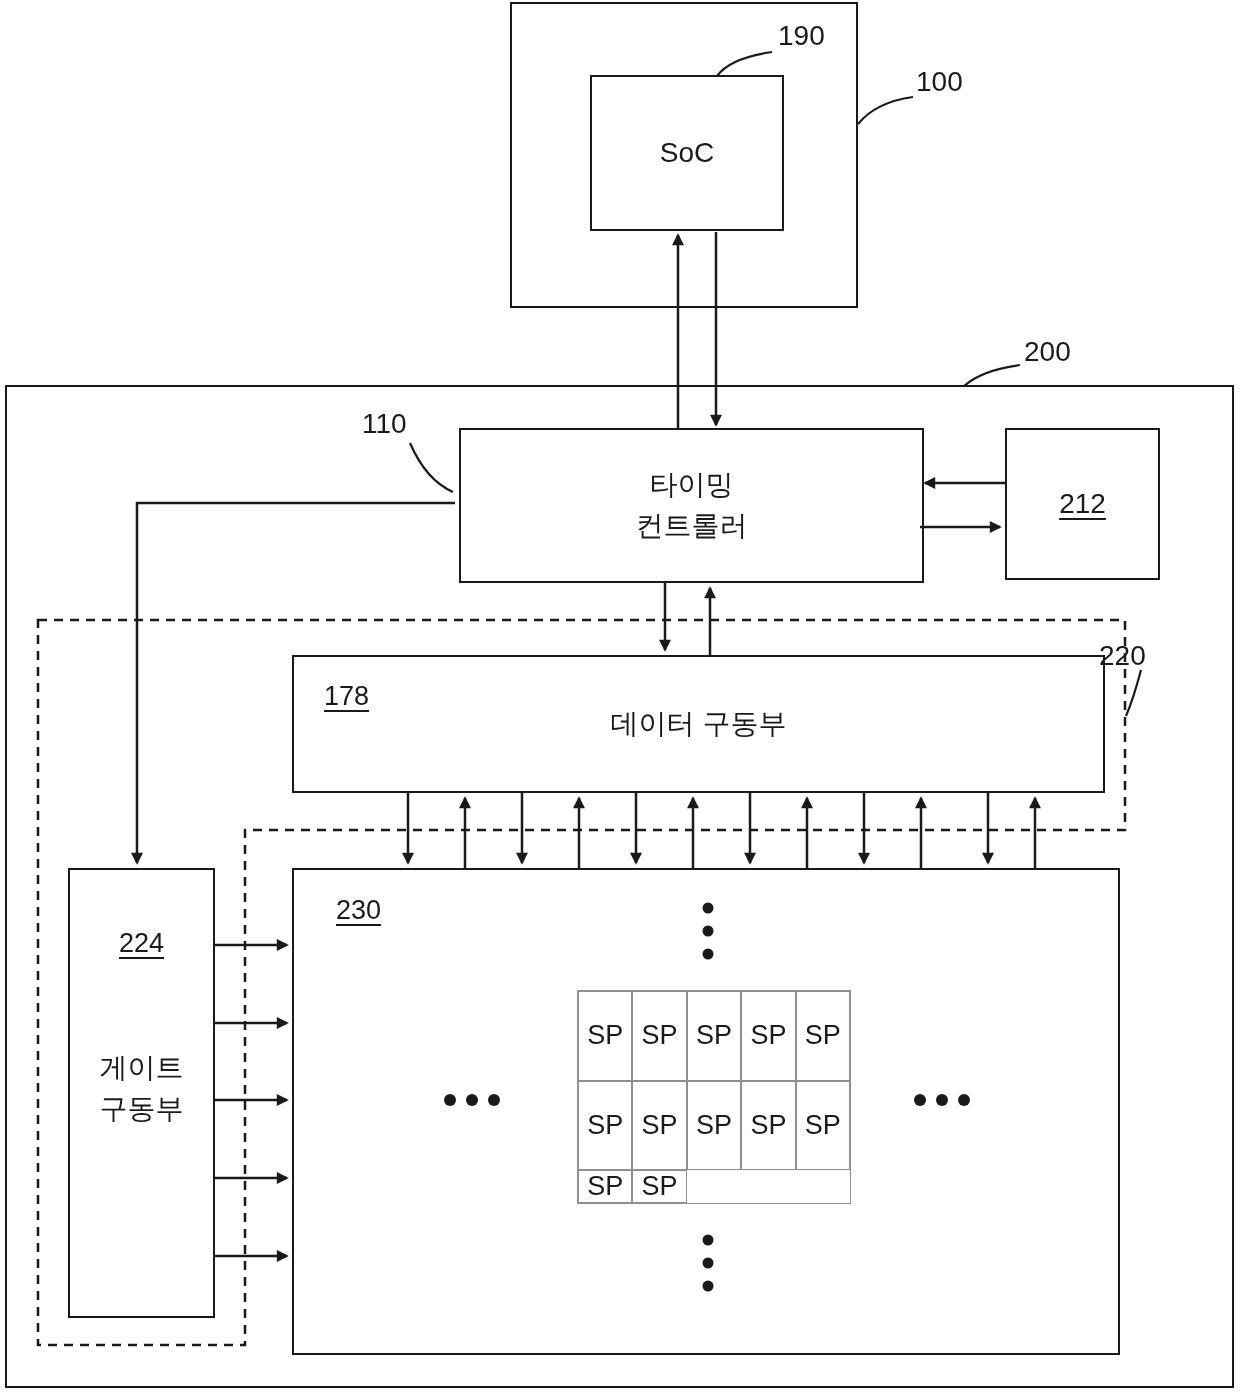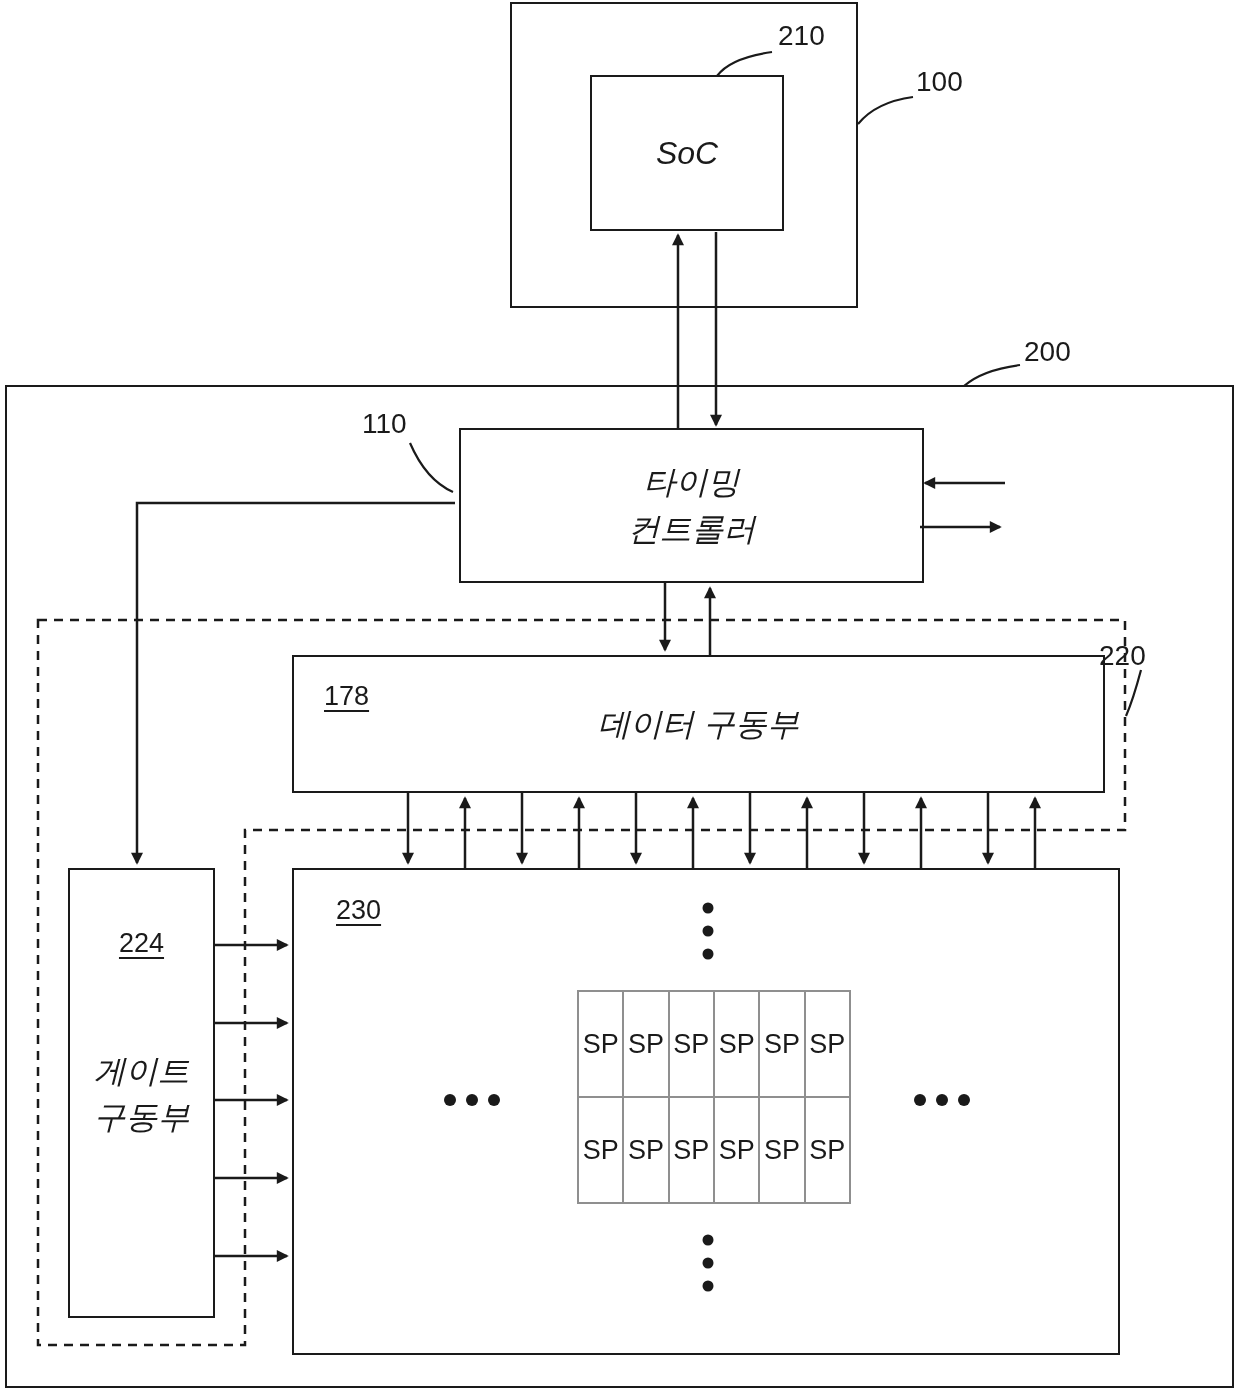--- a/index.html
+++ b/index.html
@@ -1,29 +1,29 @@
 <!DOCTYPE html>
 <html><head>
 <meta charset="utf-8">
 <style>
   * { margin:0; padding:0; box-sizing:border-box; }
   html,body { background:#ffffff; }
   body { font-family:"Liberation Sans","DejaVu Sans",sans-serif; color:#1a1a1a; }
   .canvas { position:relative; width:1240px; height:1393px; background:#ffffff; overflow:hidden; }
   .box { position:absolute; border:2.5px solid #1a1a1a; background:#ffffff; }
   .center-flex { display:flex; align-items:center; justify-content:center; flex-direction:column; }
-  .blocktext { font-size:32px; line-height:1.45; text-align:center;font-style:italic; }
+  .blocktext { font-size:28px; line-height:1.45; text-align:center; }
   .ref { position:absolute; font-size:28px; color:#1a1a1a; }
   .underline { text-decoration:underline; text-underline-offset:5px; }
   .overlay { position:absolute; left:0; top:0; z-index:10; pointer-events:none; }
   .layer-boxes { position:absolute; left:0; top:0; width:100%; height:100%; z-index:2; }
   .layer-labels { position:absolute; left:0; top:0; width:100%; height:100%; z-index:6; pointer-events:none; }
   
   .sp-grid { position:absolute; left:283px; top:120px; width:274px; height:214px;
-             display:grid; grid-template-columns:repeat(6,1fr); grid-template-rows:repeat(2,1fr);
+             display:grid; grid-template-columns:repeat(5,1fr); grid-template-rows:repeat(2,1fr);
              border:1px solid #8f8f8f; background:#ffffff; }
   .sp-cell { border:1px solid #8f8f8f; display:flex; align-items:center; justify-content:center;
              font-size:27px; color:#1a1a1a; }
   
   .corner-ref { position:absolute; font-size:27px; }
 </style>
 </head>
 <body>
 
 <div class="canvas">
@@ -36,20 +36,23 @@
       <span class="blocktext">SoC</span>
     </div>
 
     <div class="box" style="left:5px; top:385px; width:1229px; height:1003px;"></div>
 
     <div class="box center-flex" style="left:459px; top:428px; width:465px; height:155px;">
       <span class="blocktext">타이밍</span>
       <span class="blocktext">컨트롤러</span>
     </div>
 
+    <div class="box center-flex" style="left:1005px; top:428px; width:155px; height:152px;">
+      <span class="blocktext underline">212</span>
+    </div>
 
     <div class="box" style="left:292px; top:655px; width:813px; height:138px;">
       <span class="corner-ref underline" style="left:30px; top:24px;">178</span>
       <div class="center-flex" style="position:absolute; inset:0;">
         <span class="blocktext">데이터 구동부</span>
       </div>
     </div>
 
     <div class="box" style="left:68px; top:868px; width:147px; height:450px;">
       <div style="position:absolute; left:0; top:58px; width:100%; text-align:center;">
@@ -75,21 +78,21 @@
         <div class="sp-cell">SP</div>
         <div class="sp-cell">SP</div>
         <div class="sp-cell">SP</div>
         <div class="sp-cell">SP</div>
         <div class="sp-cell">SP</div>
       </div>
     </div>
   </div>
 
   <div class="layer-labels">
-    <span class="ref" style="left:778px; top:20px;">210</span>
+    <span class="ref" style="left:778px; top:20px;">190</span>
     <span class="ref" style="left:916px; top:66px;">100</span>
     <span class="ref" style="left:1024px; top:336px;">200</span>
     <span class="ref" style="left:362px; top:408px;">110</span>
     <span class="ref" style="left:1092px; top:640px;margin-left:7px;">220</span>
   </div>
 
   <svg class="overlay" width="1240" height="1393" viewBox="0 0 1240 1393">
     <defs>
       <marker id="ah" viewBox="0 0 10 10" refX="8.5" refY="5" markerWidth="14" markerHeight="12" orient="auto" markerUnits="userSpaceOnUse">
         <path d="M0,0 L10,5 L0,10 Z" fill="#1a1a1a"></path>

